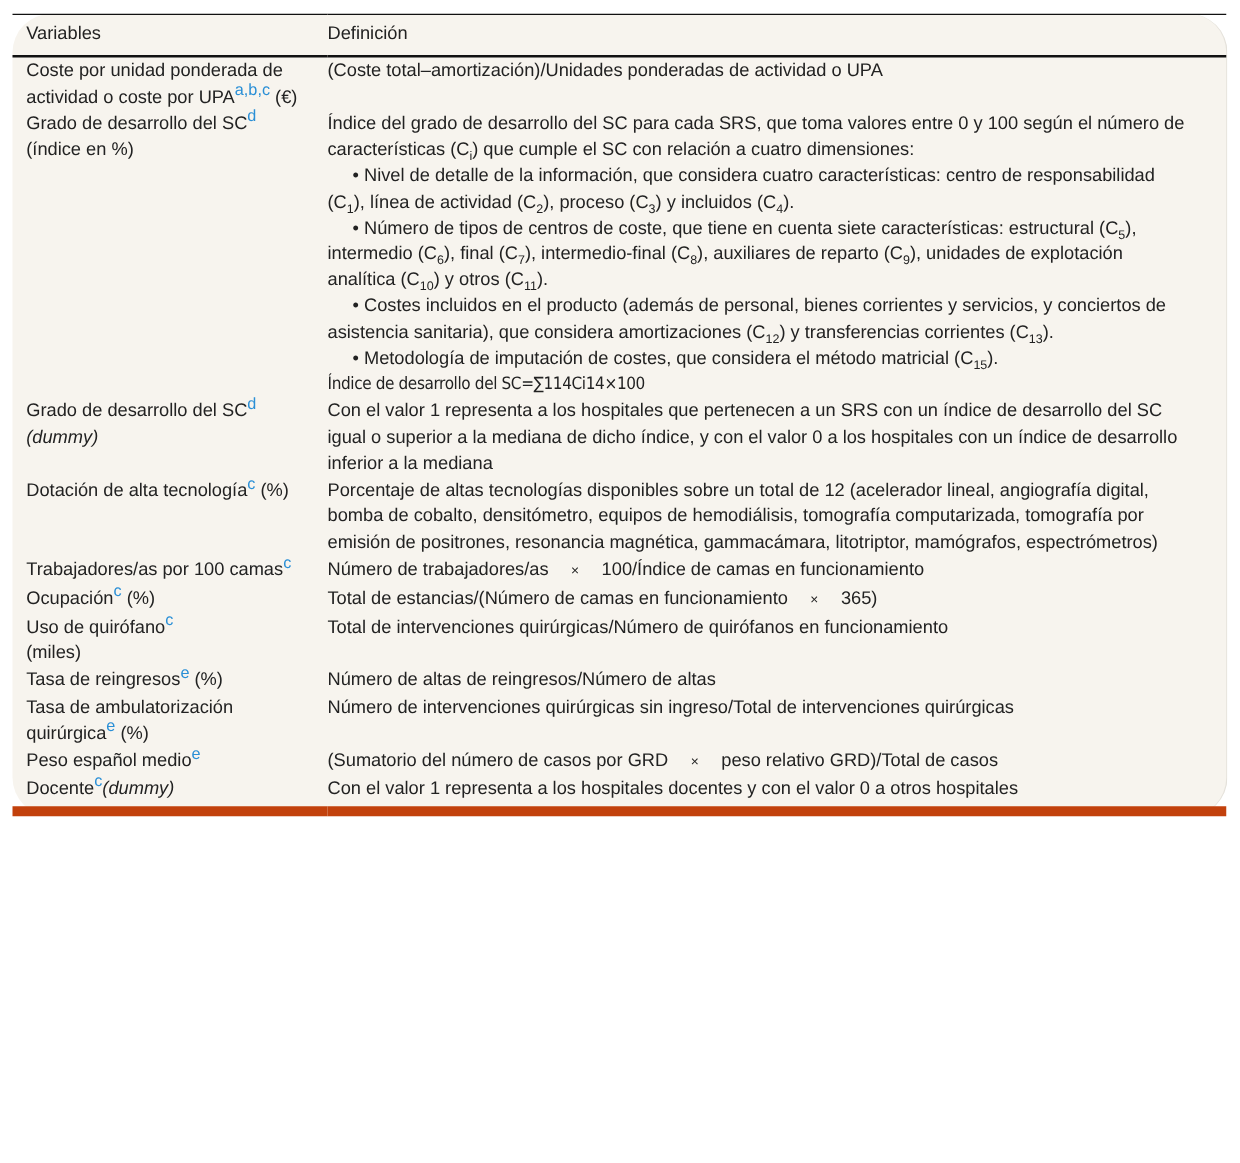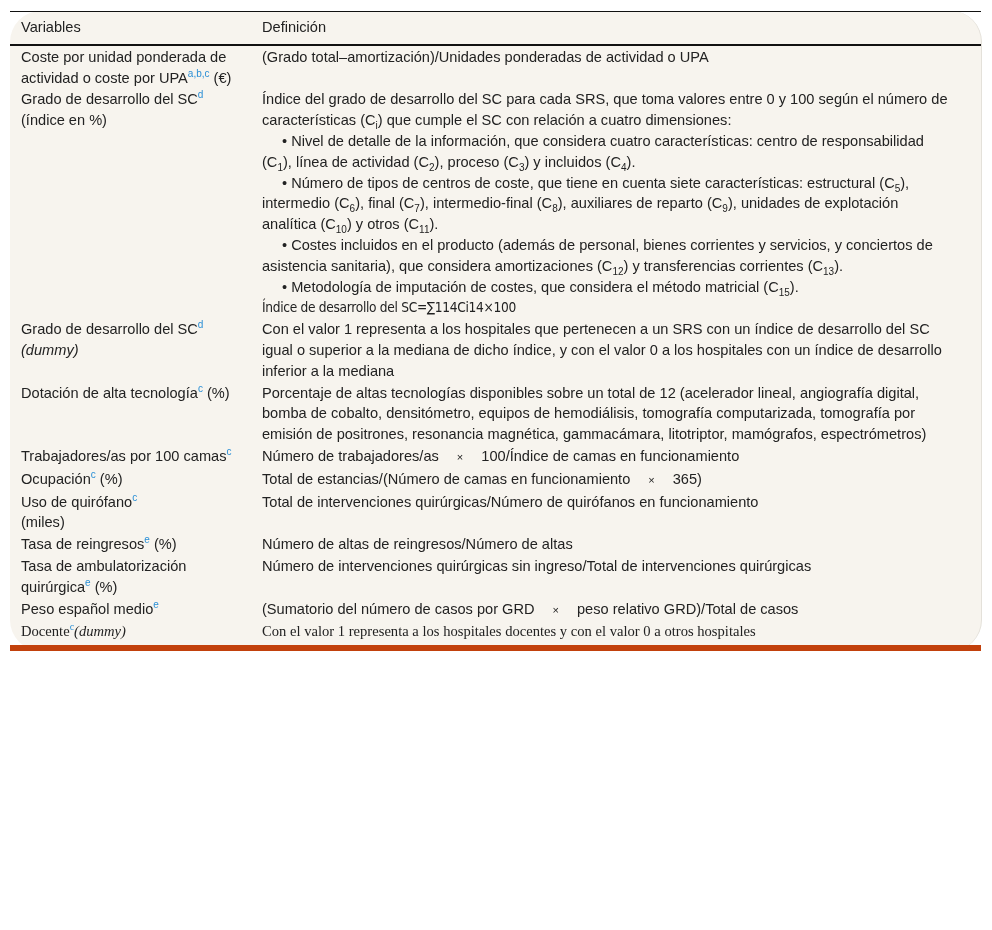--- a/index.html
+++ b/index.html
@@ -6,26 +6,26 @@
   body { width: 992px; height: 930px; position: relative; font-family: "Liberation Sans", sans-serif; color: #222; }
   .table-wrap {
     position: absolute; left: 10px; top: 11px; width: 971px;
     background: #f7f4ee;
     border-right: 1px solid #e4e1da;
     border-radius: 31px;
   }
   table { border-collapse: collapse; width: 100%; font-size: 14.6px; line-height: 20.8px; }
   thead tr { border-top: 1px solid #111; border-bottom: 2px solid #111; }
   thead th { text-align: left; font-weight: normal; padding: 5px 0 6px 0; height: 20px; }
-  tbody tr:last-child { border-bottom: 6px solid #c2410c; font-family: Liberation Serif, serif; }
+  tbody tr:last-child { border-bottom: 8px solid #c2410c; }
   td { vertical-align: top; padding: 1px 0 0 0; }
   .c1 { width: 181px; padding-left: 11px; }
   .c2 { padding-right: 30px; }
   th.c1 { padding-left: 11px; }
-  sup.ref { color: #2a8fd6; font-size: 10px; line-height: 0; vertical-align: 6px; }
+  sup.ref { color: #2a8fd6; font-size: 13px; line-height: 0; vertical-align: 6px; }
   sub { font-size: 10px; line-height: 0; vertical-align: -4px; }
   .it { font-style: italic; }
   .defline { display: block; }
   .gap { display: inline-block; width: 18px; }
   tbody tr td { padding-bottom: 0; }
 </style>
 </head>
 <body>
 
 <div class="table-wrap">
@@ -33,21 +33,21 @@
   <thead>
     <tr>
       <th class="c1">Variables</th>
       <th class="c2">Definición</th>
     </tr>
   </thead>
   <tbody>
 
     <tr>
       <td class="c1"><span>Coste por unidad ponderada de actividad o coste por UPA</span><sup class="ref">a,b,c</sup><span> (€)</span></td>
-      <td class="c2">(Grado total–amortización)/Unidades ponderadas de actividad o UPA</td>
+      <td class="c2">(Coste total–amortización)/Unidades ponderadas de actividad o UPA</td>
     </tr>
 
     <tr>
       <td class="c1"><span>Grado de desarrollo del SC</span><sup class="ref">d</sup><br><span>(índice en %)</span></td>
       <td class="c2">
         <span class="defline"><span>Índice del grado de desarrollo del SC para cada SRS, que toma valores entre 0 y 100 según el número de características (C</span><sub>i</sub><span>) que cumple el SC con relación a cuatro dimensiones:</span></span>
         <span class="defline"><span class="gap" style="width:20px"></span><span>• Nivel de detalle de la información, que considera cuatro características: centro de responsabilidad (C</span><sub>1</sub><span>), línea de actividad (C</span><sub>2</sub><span>), proceso (C</span><sub>3</sub><span>) y incluidos (C</span><sub>4</sub><span>).</span></span>
         <span class="defline"><span class="gap" style="width:20px"></span><span>• Número de tipos de centros de coste, que tiene en cuenta siete características: estructural (C</span><sub>5</sub><span>), intermedio (C</span><sub>6</sub><span>), final (C</span><sub>7</sub><span>), intermedio-final (C</span><sub>8</sub><span>), auxiliares de reparto (C</span><sub>9</sub><span>), unidades de explotación analítica (C</span><sub>10</sub><span>) y otros (C</span><sub>11</sub><span>).</span></span>
         <span class="defline"><span class="gap" style="width:20px"></span><span>• Costes incluidos en el producto (además de personal, bienes corrientes y servicios, y conciertos de asistencia sanitaria), que considera amortizaciones (C</span><sub>12</sub><span>) y transferencias corrientes (C</span><sub>13</sub><span>).</span></span>
         <span class="defline"><span class="gap" style="width:20px"></span><span>• Metodología de imputación de costes, que considera el método matricial (C</span><sub>15</sub><span>).</span></span>

